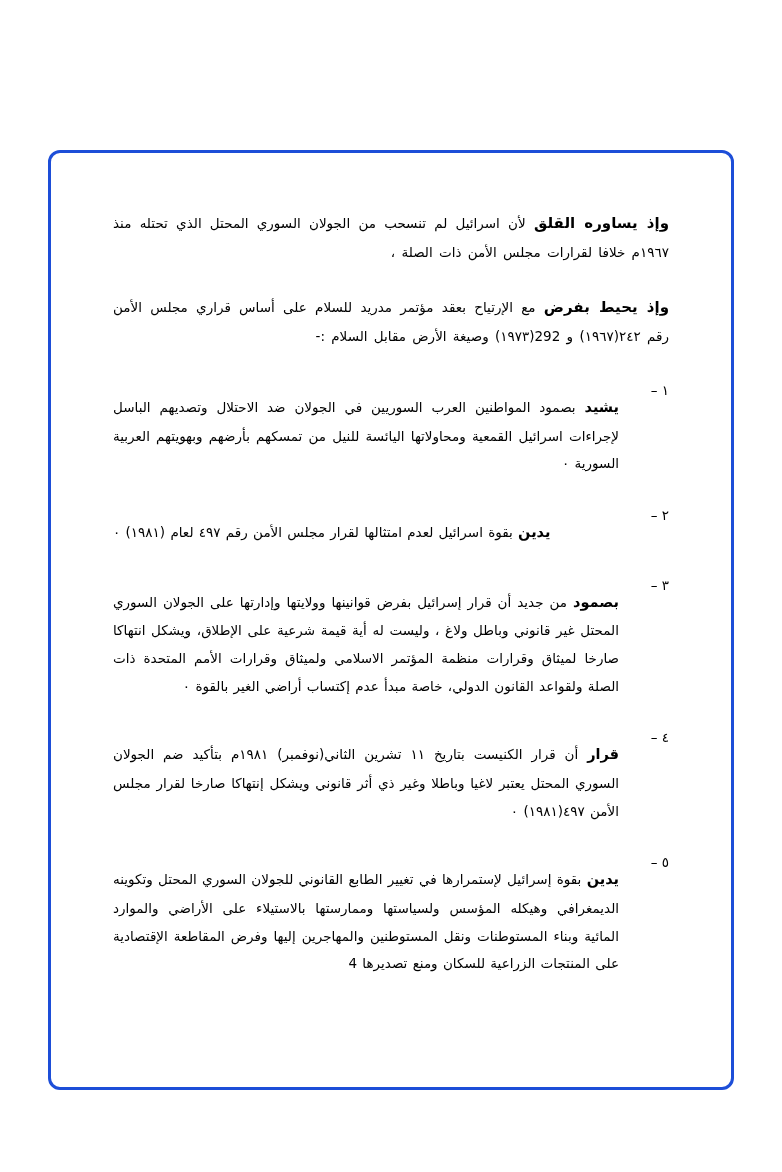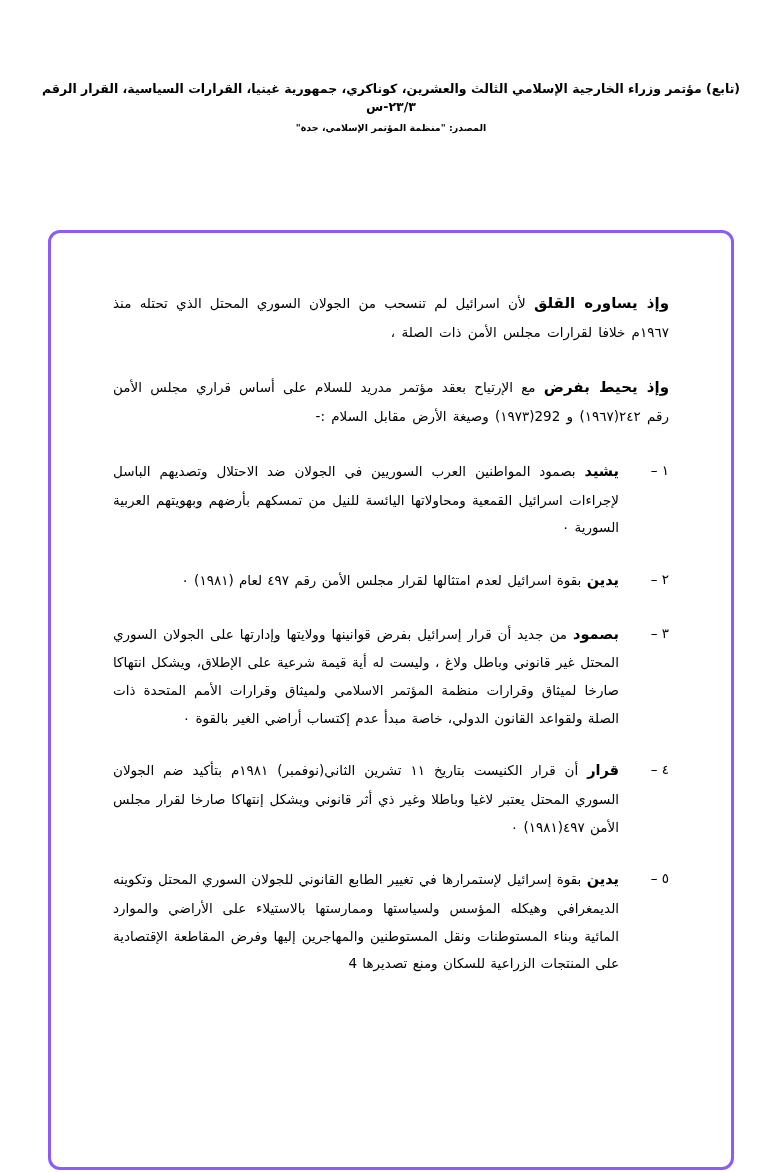--- a/index.html
+++ b/index.html
@@ -39,21 +39,21 @@
     font-weight: bold;
     margin-top: 7px;
     direction: rtl;
   }
   .frame {
     position: absolute;
     top: 150px;
     right: 48px;
     left: 48px;
     height: 940px;
-    border: 3px solid #8b5cf6;
+    border: 3px solid #1d4ed8;
     border-radius: 12px;
     box-sizing: border-box;
     background: #ffffff;
   }
   .frame-inner {
     padding: 55px 62px 30px 62px;
     direction: rtl;
   }
   .para {
     font-size: 13.5px;
@@ -86,38 +86,35 @@
     white-space: nowrap;
     direction: rtl;
   }
   .item-body {
     flex: 1 1 auto;
     font-size: 13.5px;
     line-height: 2.05;
     text-align: justify;
     direction: rtl;
     word-spacing: 1px;
+    margin-top: 16px;
   }
   .item-body .lead {
     font-weight: bold;
     font-size: 14.5px;
   }
   .item-short {
-    text-align: right;
+    text-align: left;
   }
 </style>
 </head>
 <body>
 
 <div class="page">
 
-  <div class="header">
-    <div class="header-line1">(تابع) مؤتمر وزراء الخارجية الإسلامي الثالث والعشرين، كوناكري، جمهورية غينيا، القرارات السياسية، القرار الرقم ٢٣/٣-س</div>
-    <div class="header-line2">المصدر: "منظمة المؤتمر الإسلامي، جدة"</div>
-  </div>
 
   <div class="frame">
     <div class="frame-inner">
 
       <div class="para">
         <span class="lead">وإذ يساوره القلق</span><span> لأن اسرائيل لم تنسحب من الجولان السوري المحتل الذي تحتله منذ ١٩٦٧م خلافا لقرارات مجلس الأمن ذات الصلة ،</span>
       </div>
 
       <div class="para">
         <span class="lead">وإذ يحيط بفرض</span><span> مع الإرتياح بعقد مؤتمر مدريد للسلام على أساس قراري مجلس الأمن رقم ٢٤٢(١٩٦٧) و 292(١٩٧٣) وصيغة الأرض مقابل السلام :-</span>

